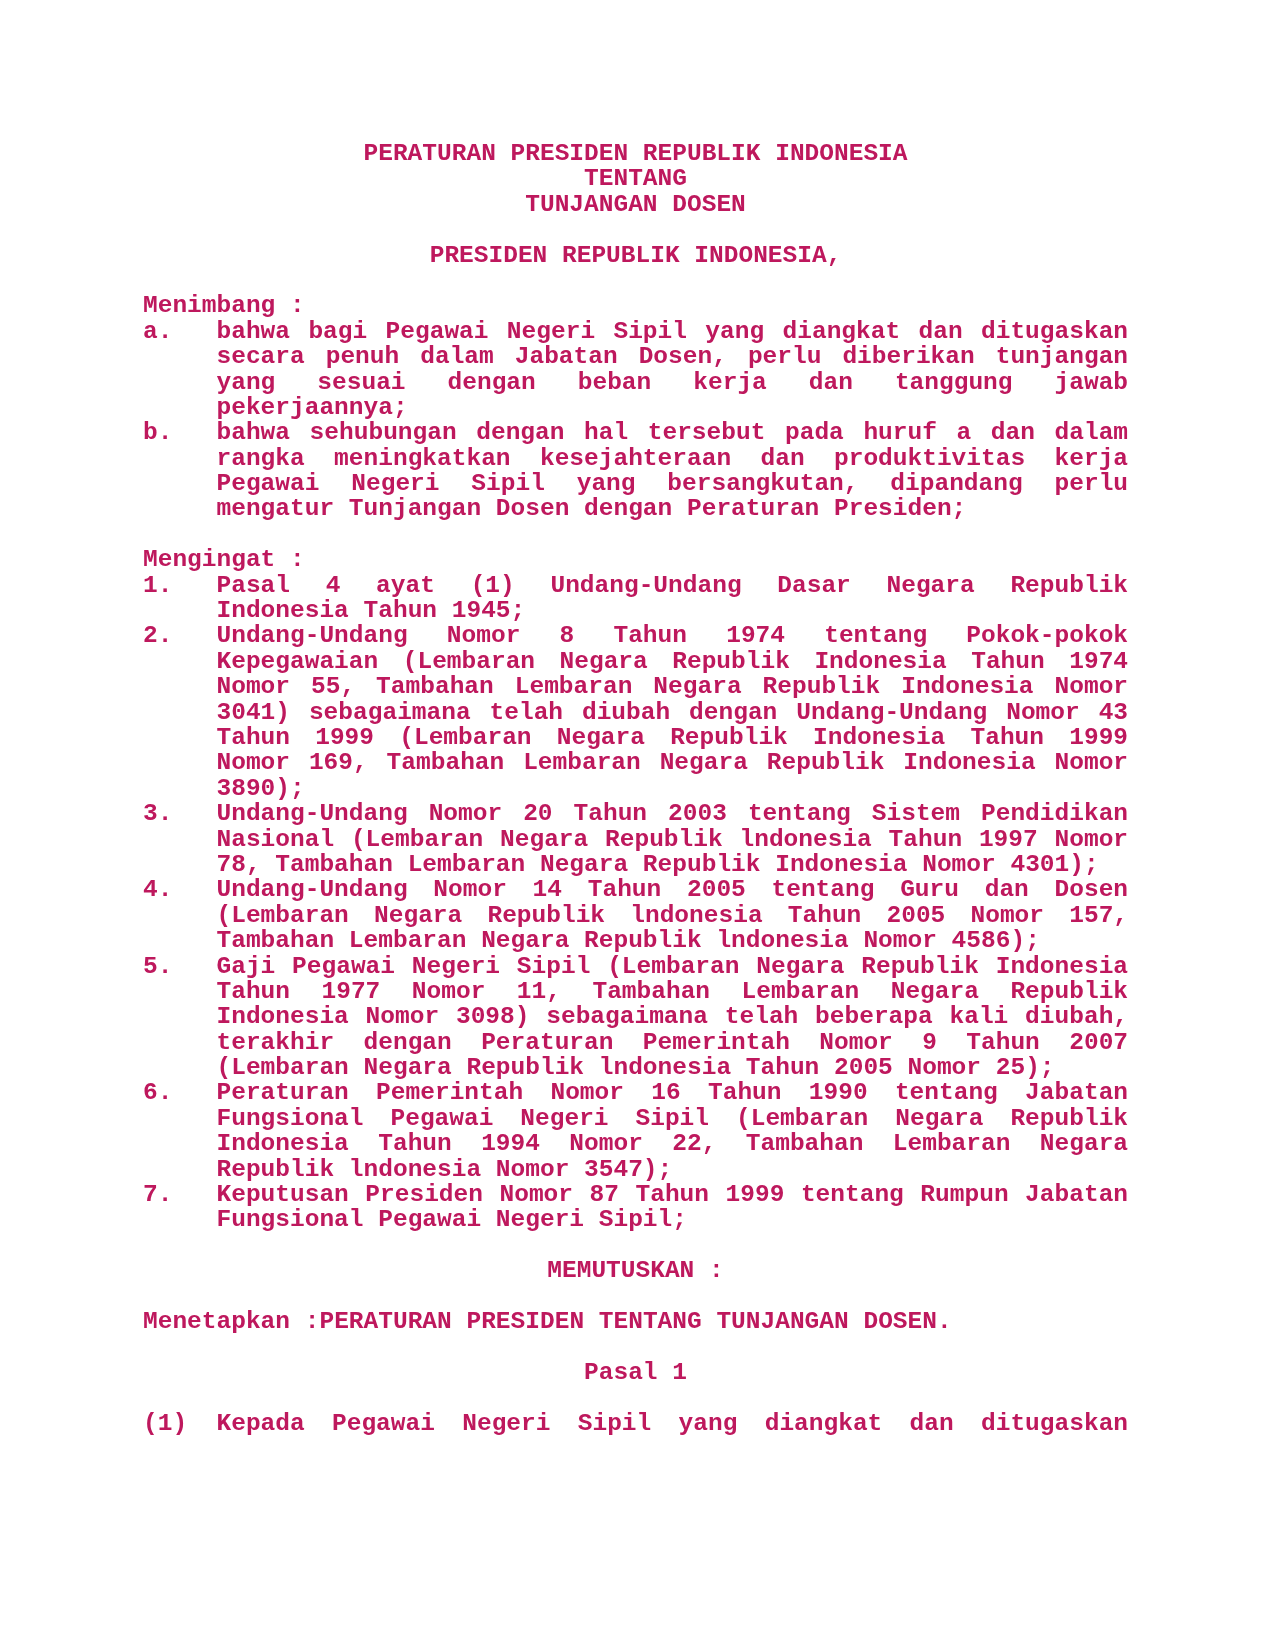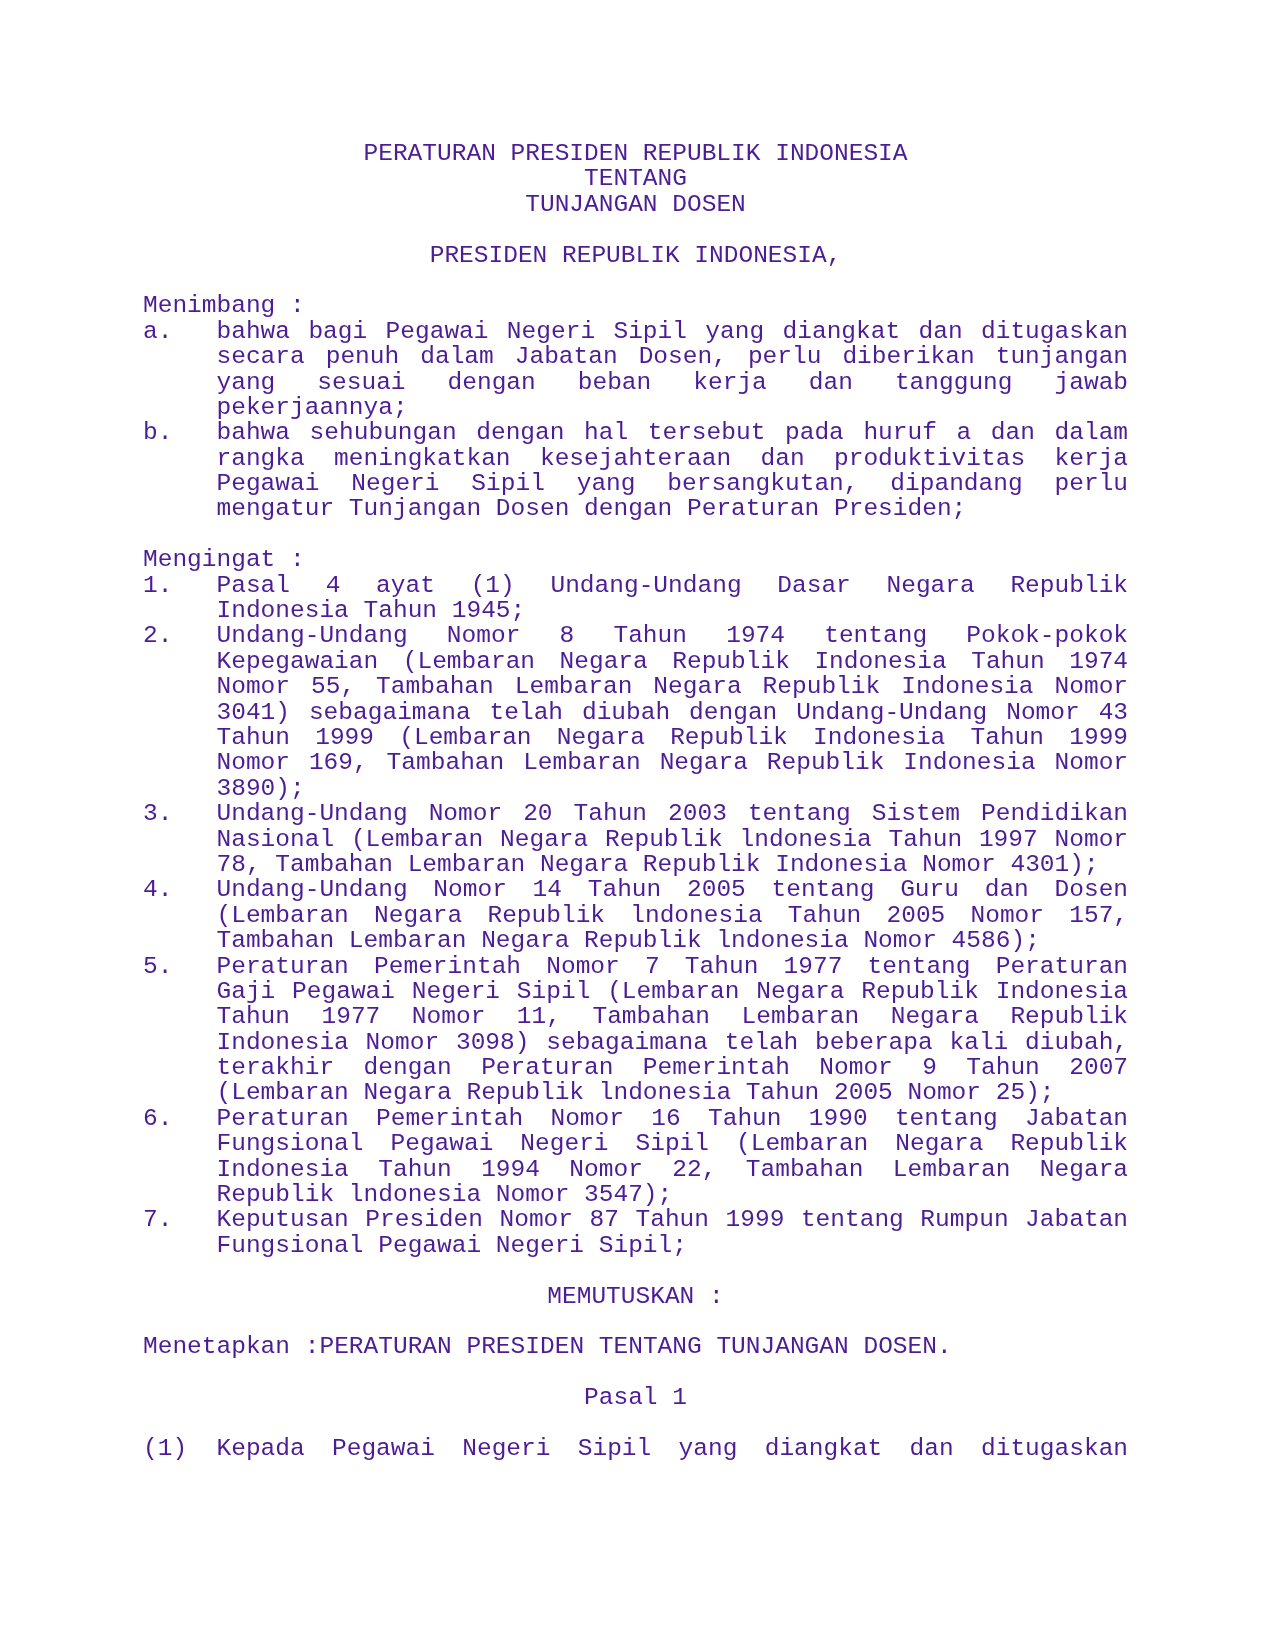--- a/index.html
+++ b/index.html
@@ -11,21 +11,22 @@
     overflow: hidden;
     font-family: "Liberation Mono", "DejaVu Sans Mono", monospace;
   }
   .doc {
     position: absolute;
     left: 143px;
     top: 141px;
     width: 67ch;
     font-size: 24.5px;
     line-height: 25.4px;
-    color: #4c1d95;
+    color: #be185d;
+    font-weight: bold;
   }
   .line { height: 25.4px; overflow: hidden; white-space: nowrap; }
   .itext .line, .menet { white-space: normal; }
   .center { text-align: center; }
   .j { text-align: justify; text-align-last: justify; white-space: normal; }
   .item { display: flex; align-items: flex-start; }
   .marker { width: 5ch; flex: 0 0 5ch; }
   .itext { width: 62ch; flex: 0 0 62ch; }
   .blank { height: 25.4px; }
 </style>
@@ -108,21 +109,20 @@
       <div class="itext">
         <div class="line j">Undang-Undang Nomor 14 Tahun 2005 tentang Guru dan Dosen</div>
         <div class="line j">(Lembaran Negara Republik lndonesia Tahun 2005 Nomor 157,</div>
         <div class="line">Tambahan Lembaran Negara Republik lndonesia Nomor 4586);</div>
       </div>
     </div>
 
     <div class="item">
       <div class="marker">5.</div>
       <div class="itext">
-        <div class="line j">Peraturan Pemerintah Nomor 7 Tahun 1977 tentang Peraturan</div>
         <div class="line j">Gaji Pegawai Negeri Sipil (Lembaran Negara Republik Indonesia</div>
         <div class="line j">Tahun 1977 Nomor 11, Tambahan Lembaran Negara Republik</div>
         <div class="line j">Indonesia Nomor 3098) sebagaimana telah beberapa kali diubah,</div>
         <div class="line j">terakhir dengan Peraturan Pemerintah Nomor 9 Tahun 2007</div>
         <div class="line">(Lembaran Negara Republik lndonesia Tahun 2005 Nomor 25);</div>
       </div>
     </div>
 
     <div class="item">
       <div class="marker">6.</div>

